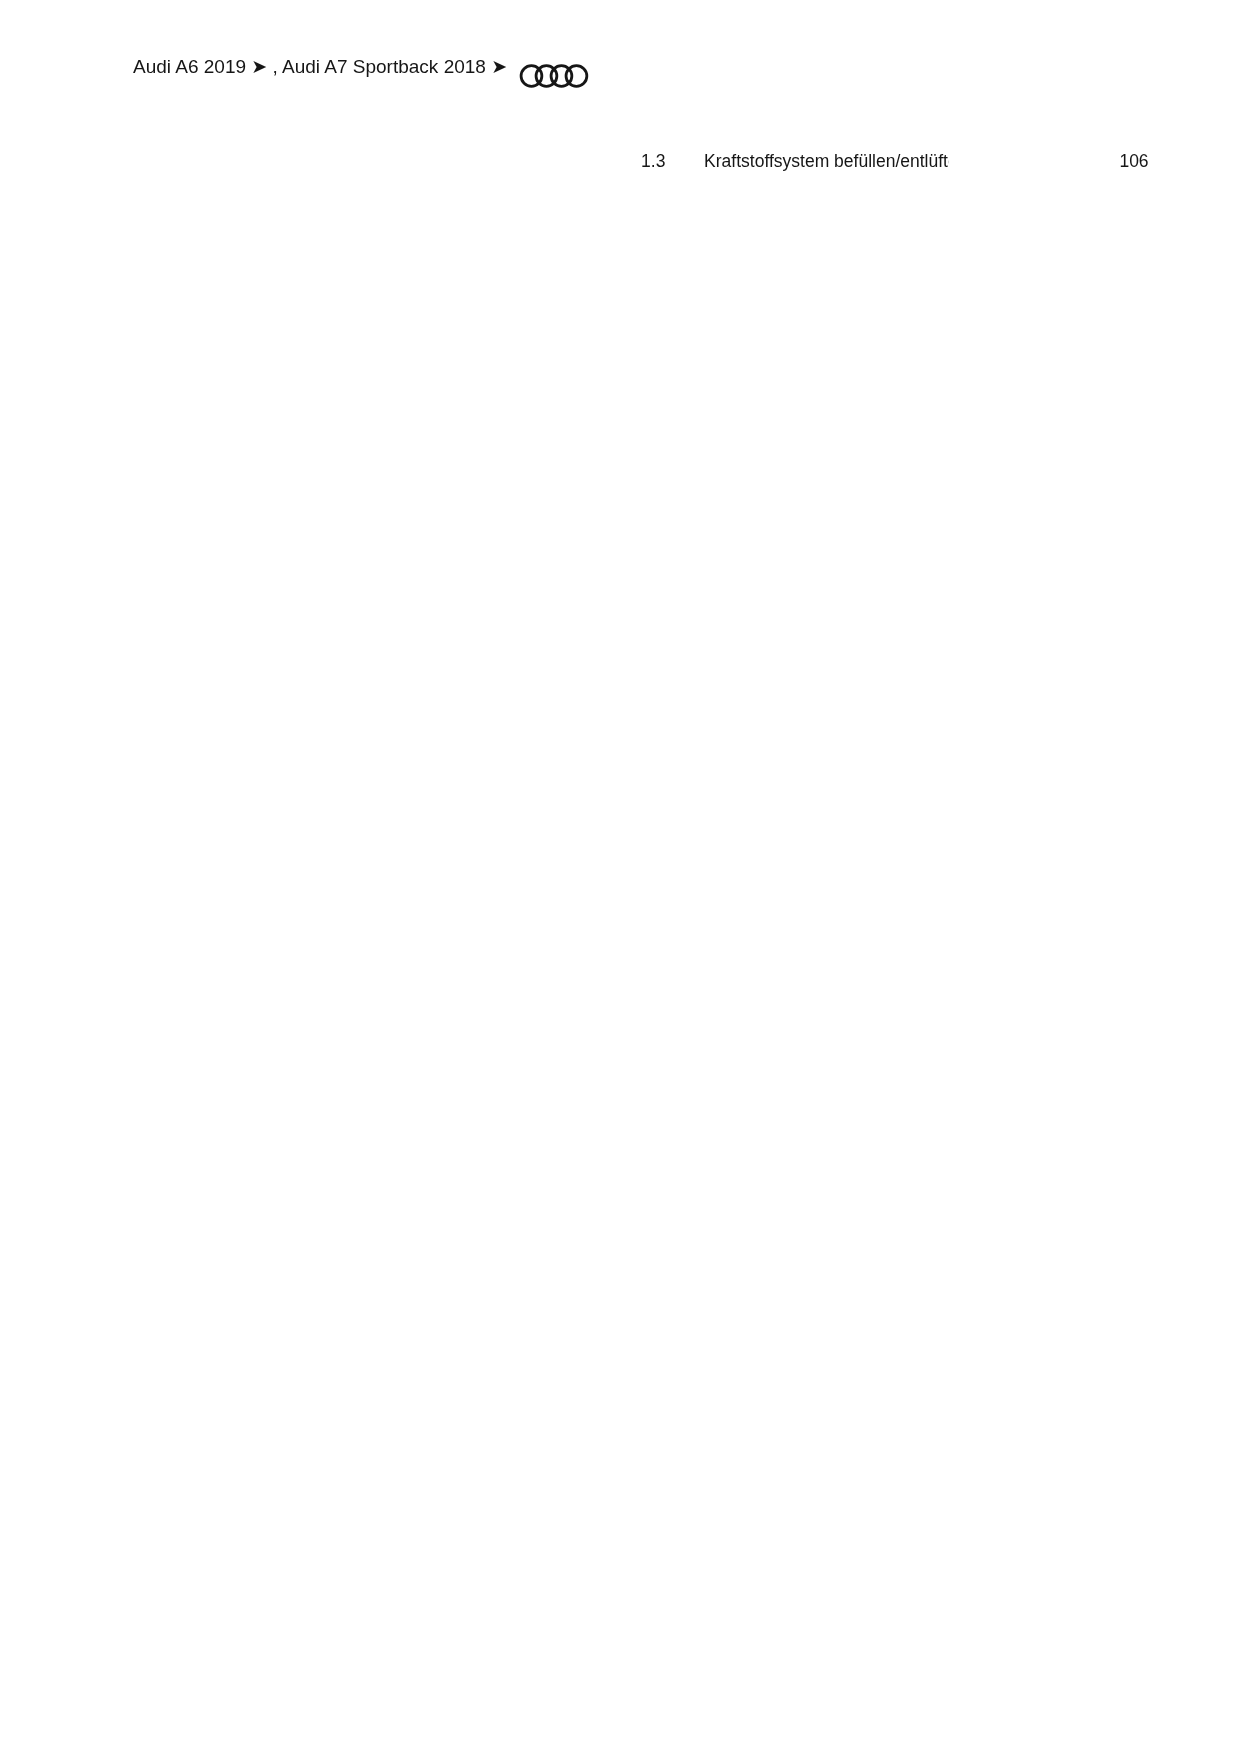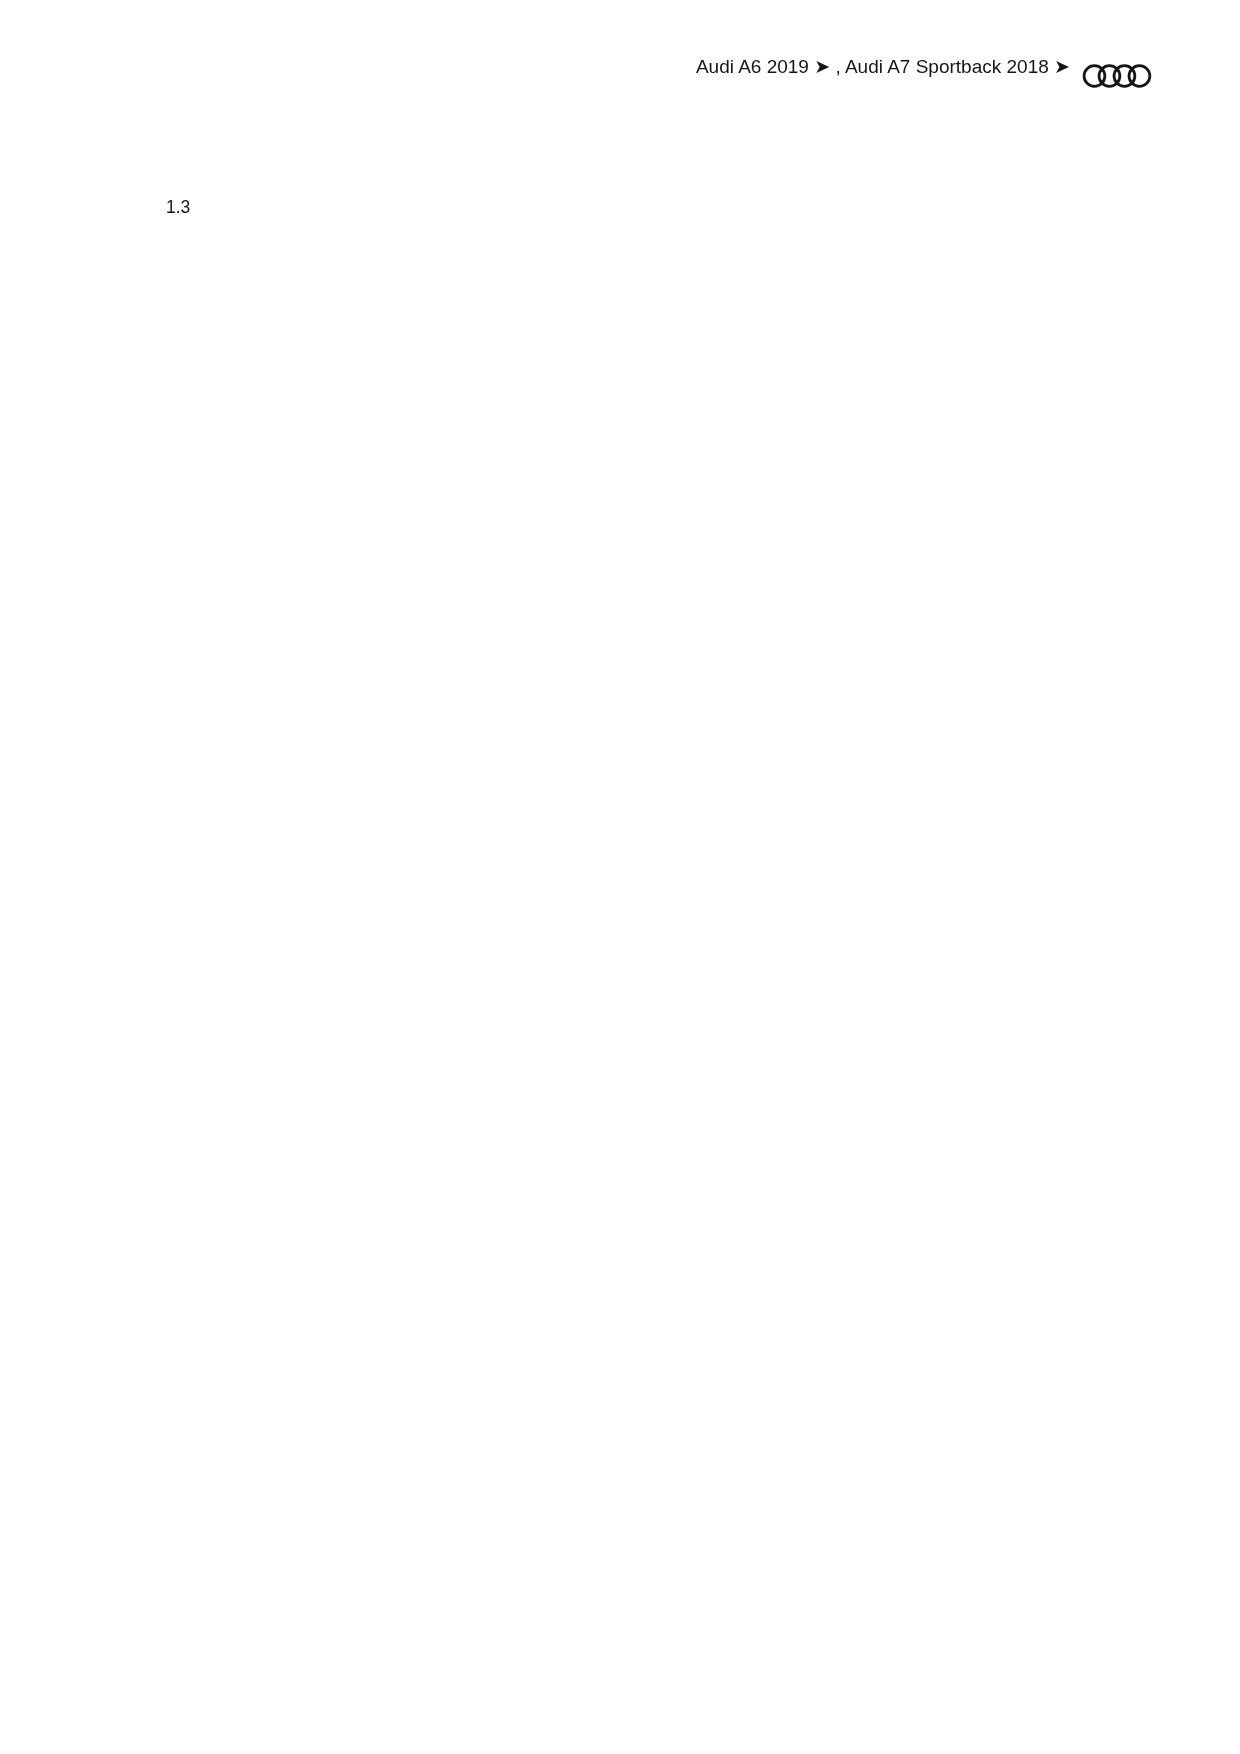--- a/index.html
+++ b/index.html
@@ -7,21 +7,21 @@
     position: relative;
     width: 1240px;
     height: 1754px;
     margin: 0 auto;
     background: #ffffff;
     color: #161616;
     font-family: "Liberation Sans", sans-serif;
     box-sizing: border-box;
     padding: 54px 88px 0 133px;
     display: flex;
-    flex-direction: column;
+    flex-direction: row;
     overflow: hidden;
   }
   
   .header { display: flex; align-items: flex-start; }
   .header-text {
     flex: 1 1 auto;
     text-align: right;
     font-size: 19px;
     line-height: 25px;
     white-space: nowrap;
@@ -37,21 +37,21 @@
   .row {
     display: flex;
     align-items: baseline;
     font-size: 17.5px;
     line-height: 26px;
     white-space: nowrap;
   }
   .row .num {
     flex: 0 0 auto;
     width: 63px;
-    margin-left: 33px;
+    margin-left: 52px;
   }
   .row .title { flex: 0 1 auto; overflow: hidden; }
   .row .dots {
     flex: 1 1 20px;
     align-self: flex-end;
     height: 3px;
     margin: 0 10px 5px 9px;
     background-image: repeating-linear-gradient(to right, #161616 0 2.4px, transparent 2.4px 9.6px);
     background-repeat: repeat-x;
   }

